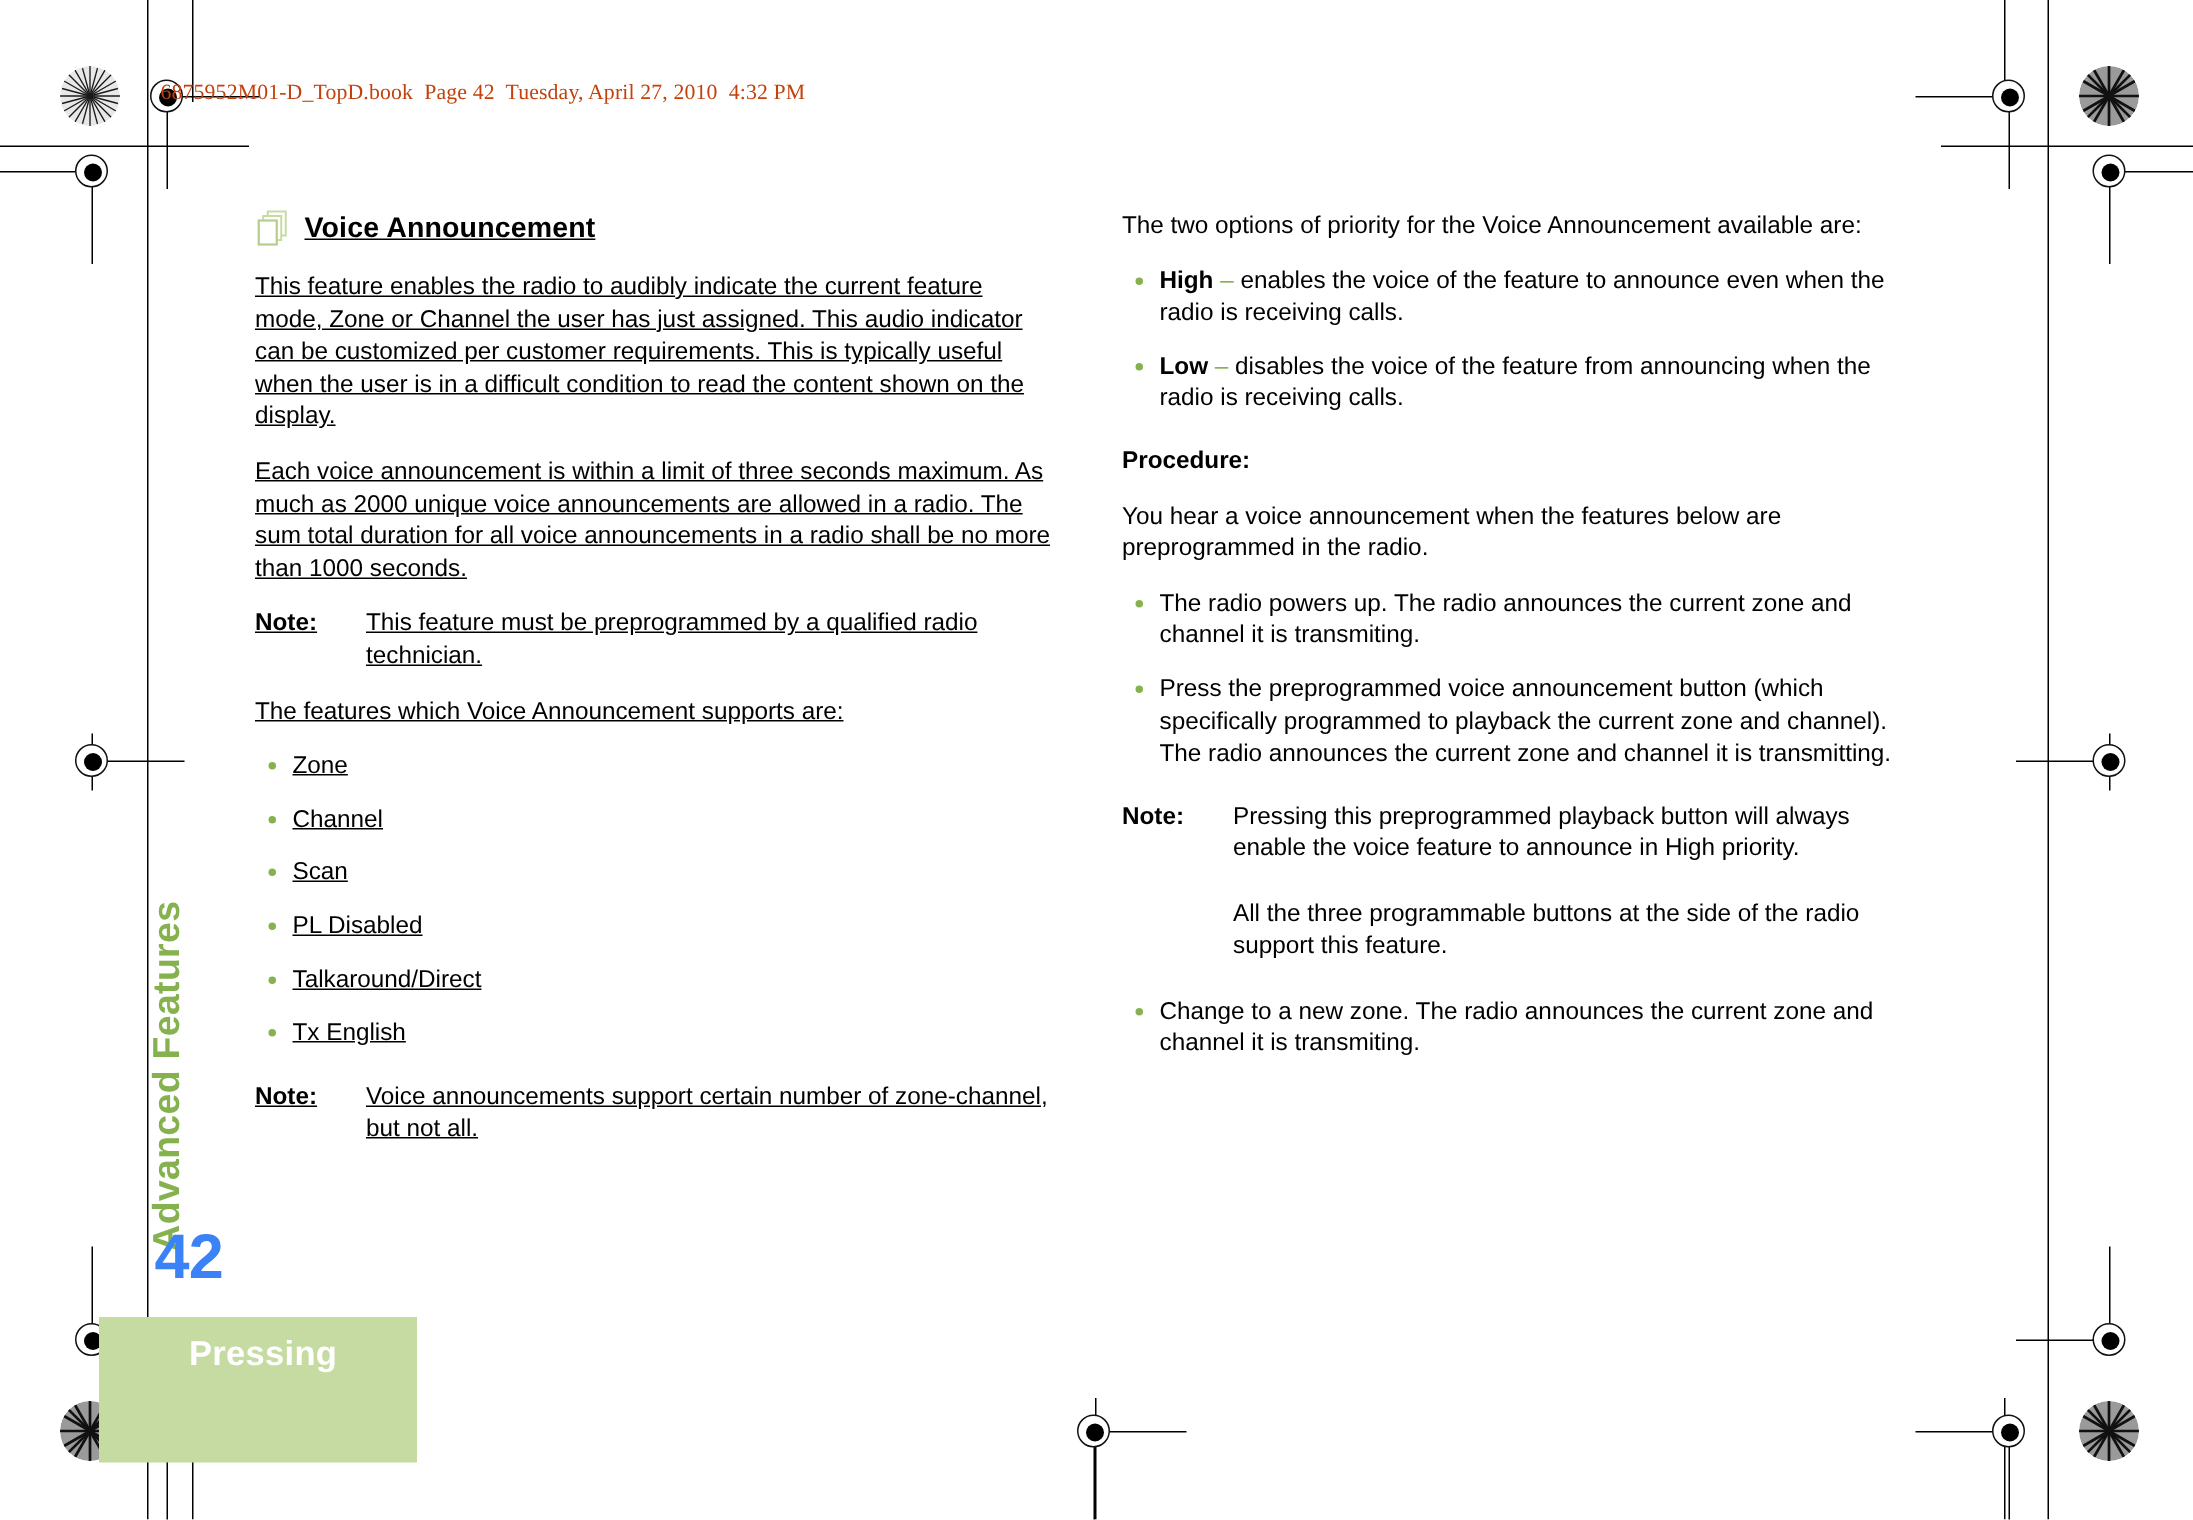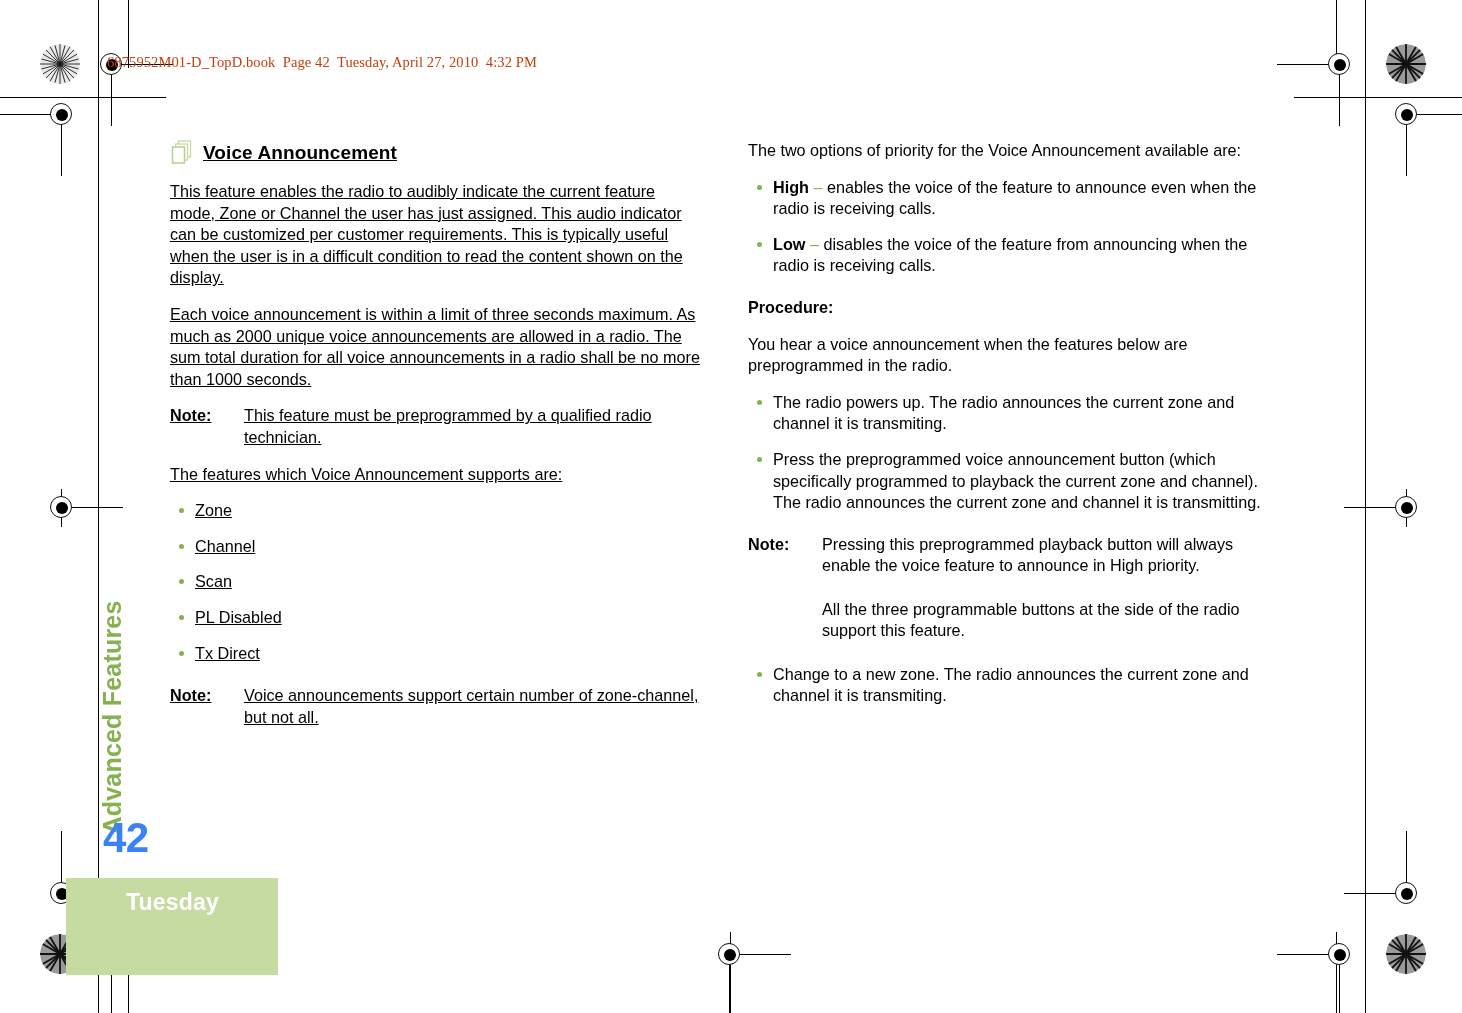--- a/index.html
+++ b/index.html
@@ -380,21 +380,21 @@
   </div>
 </div>
 
 <div class="doc-header">6875952M01-D_TopD.book  Page 42  Tuesday, April 27, 2010  4:32 PM</div>
 
 <div class="sidebar-chapter">Advanced Features</div>
 
 <div class="page-number">42</div>
 
 <div class="lang-band">
-  <div class="lang-text">Tuesday</div>
+  <div class="lang-text">Pressing</div>
 </div>
 
 <div class="column left">
 
   <div class="heading-row">
     <span class="pages-icon">
       <svg viewBox="0 0 24 26" width="24" height="26">
         <rect x="8.5" y="1" width="12" height="16" fill="#ffffff" stroke="#c6dba2" stroke-width="1.3"></rect>
         <rect x="5.5" y="4" width="12" height="16" fill="#ffffff" stroke="#c6dba2" stroke-width="1.3"></rect>
         <rect x="2.5" y="7" width="12" height="16" fill="#ffffff" stroke="#b6cf8d" stroke-width="1.5"></rect>
@@ -412,21 +412,22 @@
     <span class="note-body">This feature must be preprogrammed by a qualified radio technician.</span>
   </div>
 
   <p class="para">The features which Voice Announcement supports are:</p>
 
   <ul class="bullets">
     <li><span>Zone</span></li>
     <li><span>Channel</span></li>
     <li><span>Scan</span></li>
     <li><span>PL Disabled</span></li>
-    <li><span>Tx Direct</span></li>
+    <li><span>Talkaround/Direct</span></li>
+    <li><span>Tx English</span></li>
   </ul>
 
   <div class="note" style="margin-top:21px;">
     <span class="note-label">Note:</span>
     <span class="note-body">Voice announcements support certain number of zone-channel, but not all.</span>
   </div>
 
 </div>
 
 <div class="column right">

